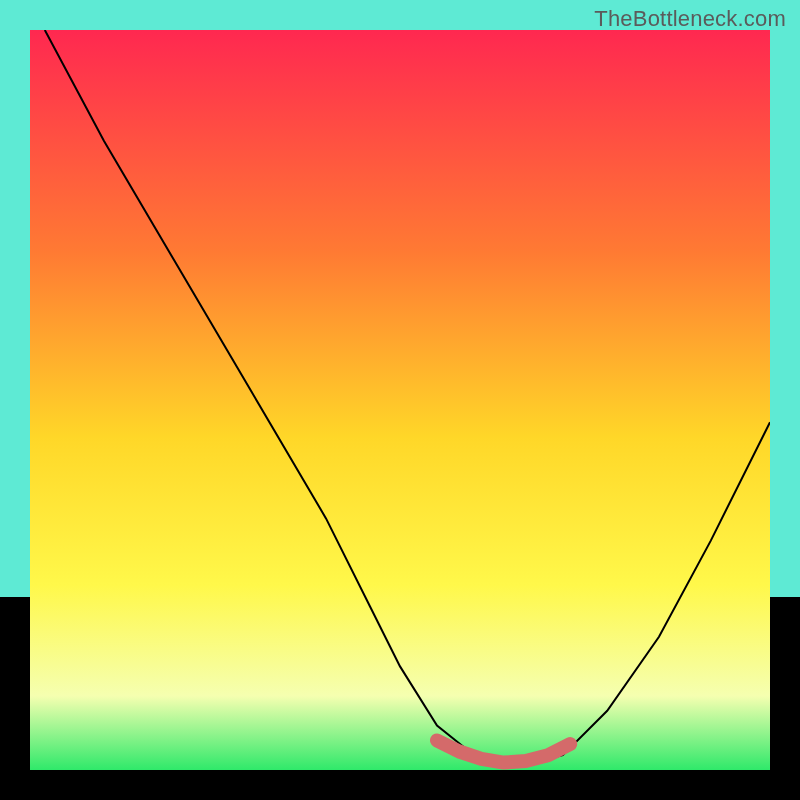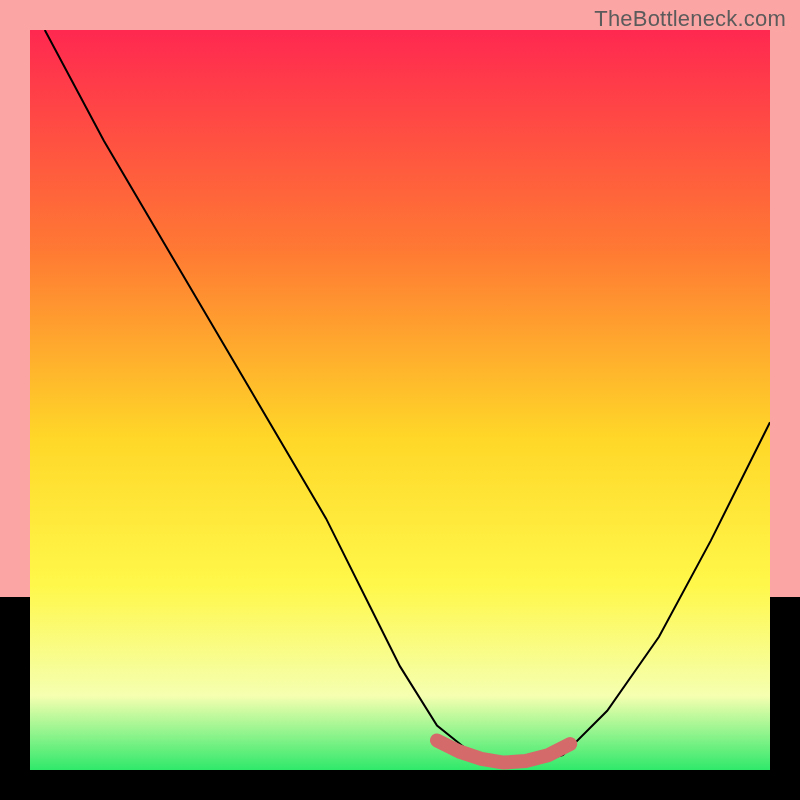--- a/index.html
+++ b/index.html
@@ -8,21 +8,21 @@
     width: 800px;
     height: 800px;
     background: #000;
     font-family: Arial, Helvetica, sans-serif;
     overflow: hidden;
   }
   .frame {
     position: relative;
     width: 800px;
     height: 597px;
-    background: #fca5a5;
+    background: #5eead4;
   }
   .attribution {
     position: absolute;
     top: 6px;
     right: 14px;
     color: #5b5b5b;
     font-size: 22px;
     font-weight: 500;
     letter-spacing: 0.2px;
     user-select: none;

